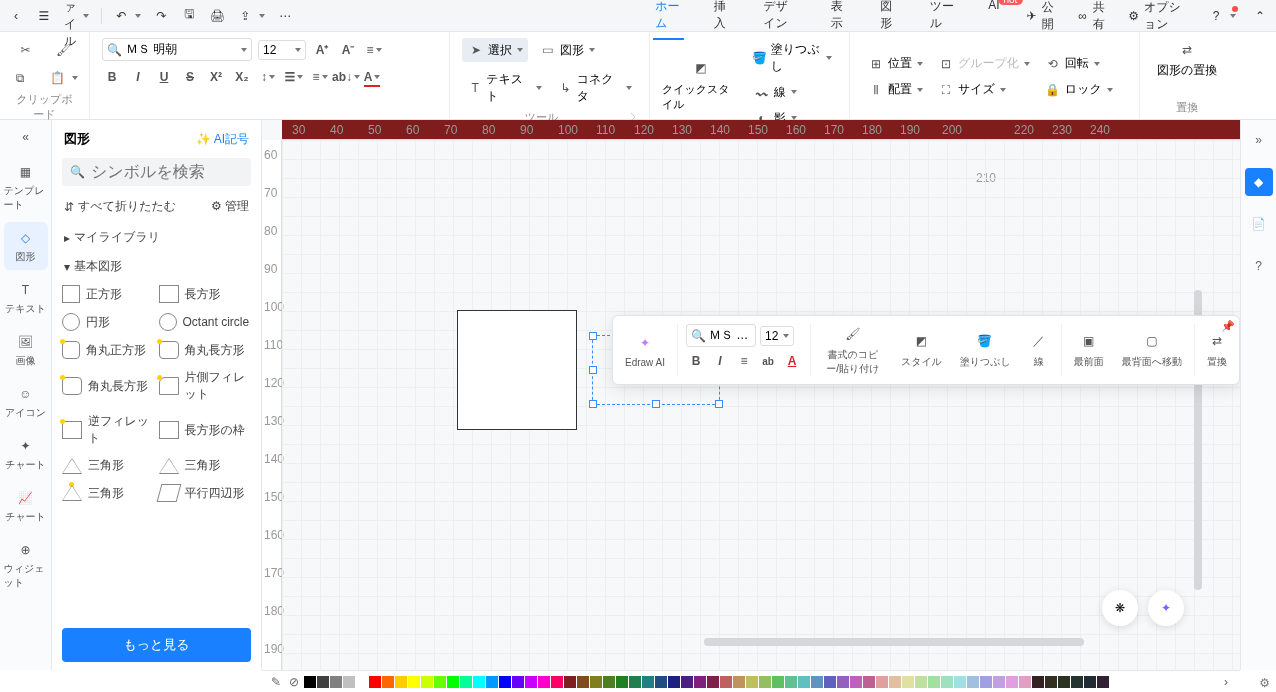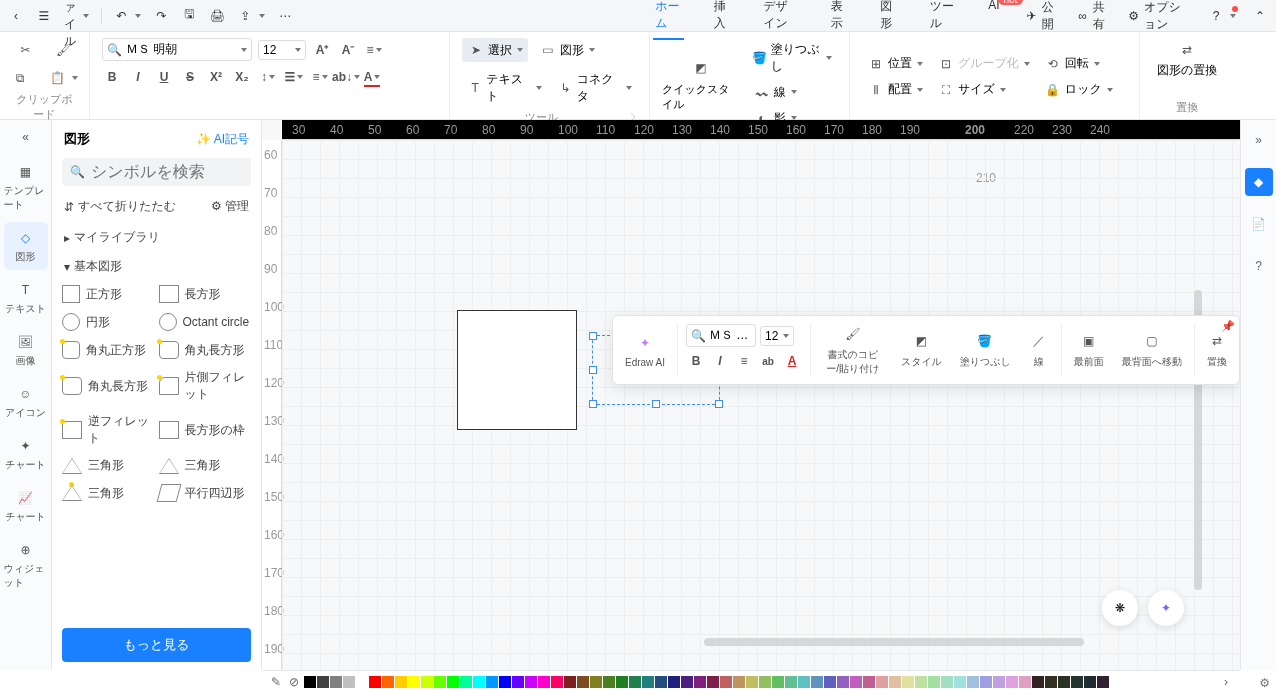--- a/index.html
+++ b/index.html
@@ -47,21 +47,21 @@
 .shape-item{display:flex;align-items:center;gap:6px;cursor:pointer;font-size:11px;color:#444;}
 .shape-ico{width:20px;height:18px;border:1px solid #888;flex-shrink:0;position:relative;}
 .shape-ico.circle{border-radius:50%;}
 .shape-ico.rounded{border-radius:4px;}
 .shape-ico.tri{border:none;width:0;height:0;border-left:10px solid transparent;border-right:10px solid transparent;border-bottom:16px solid transparent;position:relative;}
 .shape-ico.tri::after{content:"";position:absolute;left:-10px;top:0;width:0;height:0;border-left:10px solid transparent;border-right:10px solid transparent;border-bottom:16px solid #888;}
 .shape-ico.tri::before{content:"";position:absolute;left:-9px;top:1px;width:0;height:0;border-left:9px solid transparent;border-right:9px solid transparent;border-bottom:14px solid #fff;z-index:1;}
 .yellowdot{position:absolute;width:5px;height:5px;background:#ffd400;border-radius:50%;left:-3px;top:-3px;}
 .sp-more{margin:8px 10px;background:#1981ff;color:#fff;text-align:center;padding:8px;border-radius:4px;cursor:pointer;font-size:13px;}
 .canvas-area{flex:1;position:relative;overflow:hidden;background:#f7f8fa;}
-.ruler-h{position:absolute;top:0;left:20px;right:0;height:20px;background:#000000;border-bottom:1px solid #ddd;font-size:9px;color:#999;}
+.ruler-h{position:absolute;top:0;left:20px;right:0;height:20px;background:#7f1d1d;border-bottom:1px solid #ddd;font-size:9px;color:#999;}
 .ruler-h span{position:absolute;top:3px;}
 .ruler-v{position:absolute;top:20px;left:0;width:20px;bottom:0;background:#fff;border-right:1px solid #ddd;font-size:9px;color:#999;}
 .ruler-v span{position:absolute;left:2px;}
 .grid{position:absolute;left:20px;top:20px;right:0;bottom:0;background-image:linear-gradient(#eee 1px,transparent 1px),linear-gradient(90deg,#eee 1px,transparent 1px);background-size:19px 19px;}
 .canvas-shapes{position:absolute;left:20px;top:20px;right:0;bottom:0;}
 .sq-shape{position:absolute;left:175px;top:170px;width:120px;height:120px;border:1px solid #333;background:#fff;}
 .sel-rect{position:absolute;left:310px;top:195px;width:128px;height:70px;border:1px dashed #3a8cff;}
 .handle{position:absolute;width:8px;height:8px;background:#fff;border:1px solid #3a8cff;}
 .h-tl{left:-4px;top:-4px;} .h-tm{left:50%;margin-left:-4px;top:-4px;} .h-tr{right:-4px;top:-4px;}
 .h-ml{left:-4px;top:50%;margin-top:-4px;} .h-mr{right:-4px;top:50%;margin-top:-4px;}
@@ -465,21 +465,21 @@
         <span style="left: 276px;">100</span>
         <span style="left: 314px;">110</span>
         <span style="left: 352px;">120</span>
         <span style="left: 390px;">130</span>
         <span style="left: 428px;">140</span>
         <span style="left: 466px;">150</span>
         <span style="left: 504px;">160</span>
         <span style="left: 542px;">170</span>
         <span style="left: 580px;">180</span>
         <span style="left: 618px;">190</span>
-        <span style="left: 683px; font-weight: bold;">200</span>
+        <span style="left: 660px;">200</span>
         <span style="left: 694px; margin-top: 48px;">210</span>
         <span style="left: 732px;">220</span>
         <span style="left: 770px;">230</span>
         <span style="left: 808px;">240</span>
       </div>
     <div class="ruler-v" id="ruler-v">
         <span style="top: 8px;">60</span>
         <span style="top: 46px;">70</span>
         <span style="top: 84px;">80</span>
         <span style="top: 122px;">90</span>

